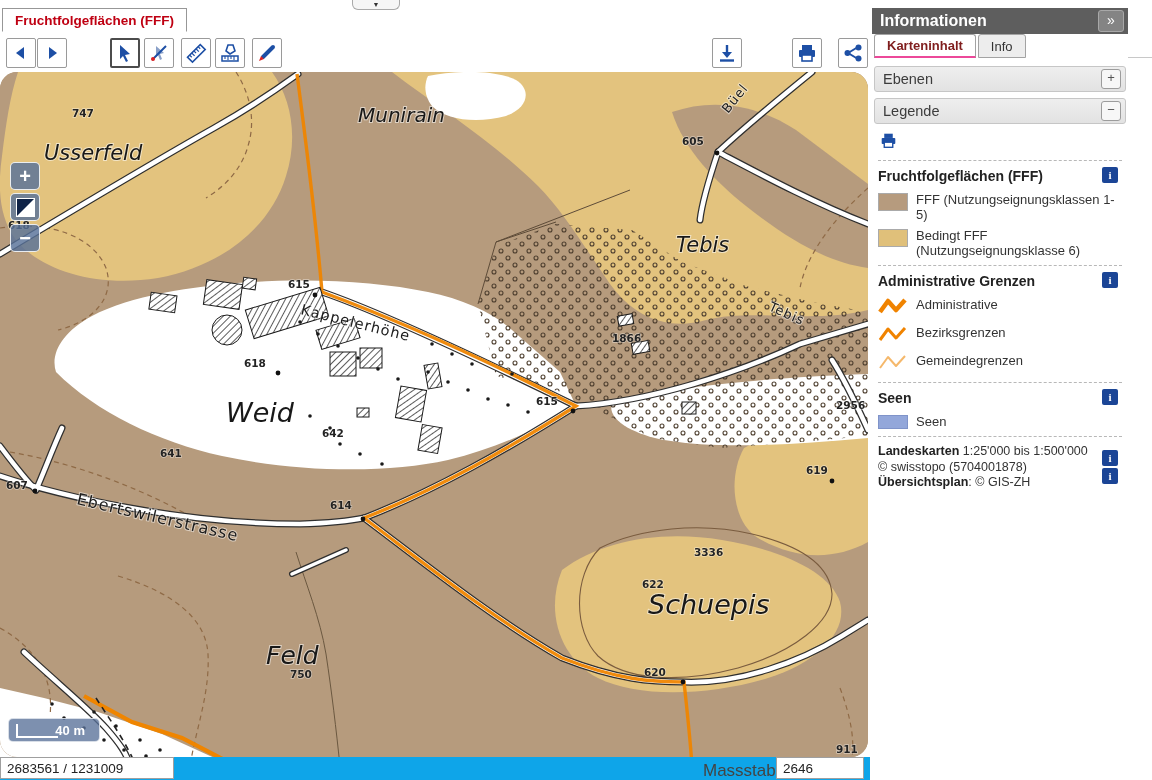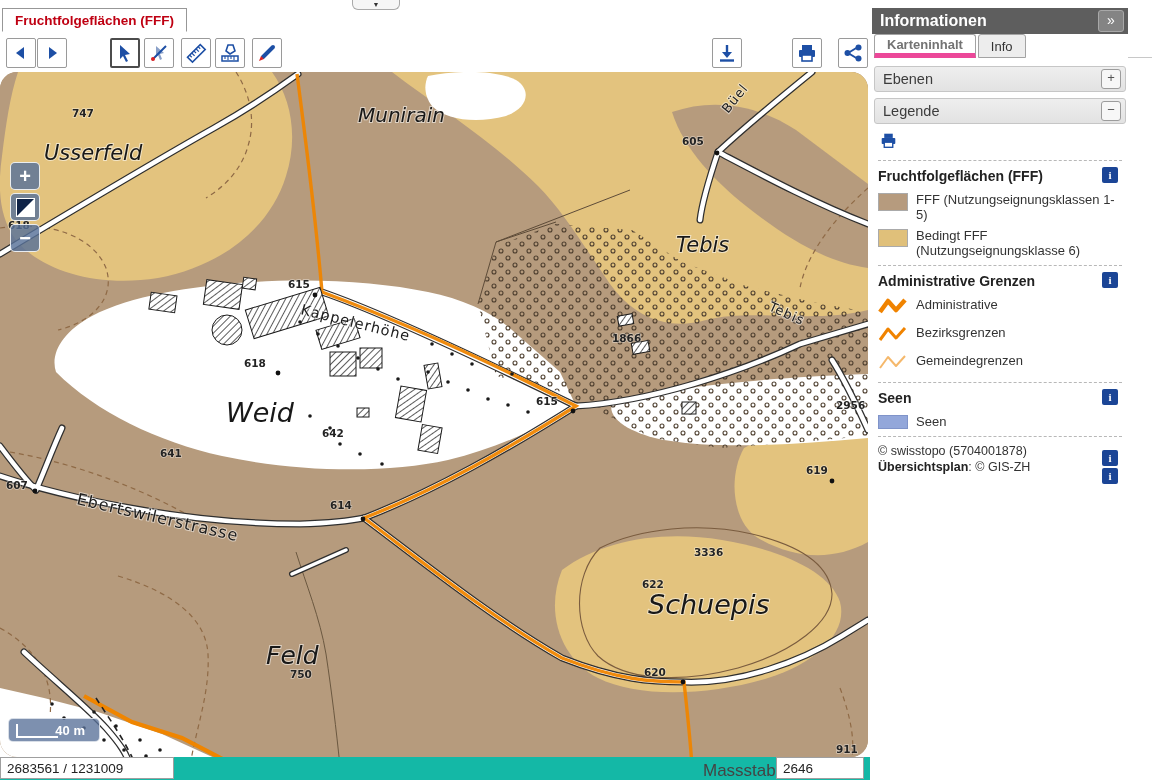--- a/index.html
+++ b/index.html
@@ -41,21 +41,21 @@
 
   
   .panel{position:absolute;left:872px;top:0;width:256px;height:780px;background:#fff;}
   .panel-header{position:absolute;left:0;top:8px;width:256px;height:26px;background:#5e5e5e;display:flex;align-items:center;box-sizing:border-box;padding:0 4px 0 8px;}
   .panel-header .ttl{color:#fff;font-weight:bold;font-size:16px;flex:1;}
   .collapse-btn{width:24px;height:20px;background:#848484;border:1px solid #a8a8a8;border-radius:3px;color:#fff;
     font-size:14px;line-height:18px;text-align:center;cursor:pointer;}
   .ptabs{position:absolute;left:2px;top:34px;height:24px;display:flex;}
   .ptab{height:24px;padding:0 12px;display:flex;align-items:center;font-size:13px;border:1px solid #a3a3a3;
     border-radius:3px 3px 0 0;margin-right:2px;box-sizing:border-box;cursor:pointer;}
-  .ptab.active{background:#fff;border-bottom:5px solid #ec4899;color:#737373;font-weight:bold;justify-content:center;}
+  .ptab.active{background:#fff;border-bottom:2px solid #ec4899;color:#7f1d1d;font-weight:bold;justify-content:center;}
   .ptab.inactive{background:#ededed;color:#333;}
   .accbar{position:relative;margin:6px 2px 0 2px;height:26px;background:linear-gradient(#eee,#e2e2e2);
     border:1px solid #c6c6c6;border-radius:3px;display:flex;align-items:center;padding:0 4px 0 8px;box-sizing:border-box;cursor:pointer;}
   .accbar .albl{flex:1;font-size:14.5px;color:#3c3c3c;}
   .accbtn{width:18px;height:18px;background:#f7f7f7;border:1px solid #9c9c9c;border-radius:3px;color:#555;
     font-size:13px;line-height:16px;text-align:center;}
   .legend-body{position:relative;margin:4px 2px 0 2px;padding:2px 4px;}
   .dashsep{border:none;border-top:1px dashed #b8b8b8;margin:7px 0;}
   .lsec-head{position:relative;font-size:14px;font-weight:bold;color:#222;margin:6px 0 8px 0;padding-right:26px;}
   .info-ic{position:absolute;right:4px;top:-1px;width:16px;height:16px;background:#1b4596;border-radius:2px;color:#fff;
@@ -64,21 +64,21 @@
   .lswatch{width:30px;height:18px;flex:0 0 30px;margin-right:8px;margin-top:1px;border:1px solid #aaa;box-sizing:border-box;}
   .lzig{width:30px;flex:0 0 30px;margin-right:8px;}
   .llbl{font-size:13px;color:#333;line-height:15px;}
   .attrib{position:relative;font-size:12.5px;color:#333;line-height:15.5px;margin-top:4px;padding-right:4px;}
   .attrib b{color:#222;}
   .attrib .info-ic{top:6px;}
   .attrib .info-ic.second{top:24px;}
   .edge-line{position:absolute;left:1128px;top:57px;width:24px;border-top:1px solid #c8c8c8;}
 
   
-  .statusbar{position:absolute;left:0;top:757px;width:870px;height:23px;background:#14b8a6;z-index:6;}
+  .statusbar{position:absolute;left:0;top:757px;width:870px;height:23px;background:#0ea5e9;z-index:6;}
   .coordbox{position:absolute;left:0;top:0;width:174px;height:22px;border:1px solid #9f9f9f;background:#fff;
     font-size:13.5px;color:#222;padding:0 6px;box-sizing:border-box;font-family:"Liberation Sans",sans-serif;}
   .scale-lbl{position:absolute;left:703px;top:4px;font-size:17px;color:#444;}
   .scale-input{position:absolute;left:776px;top:0;width:88px;height:22px;border:1px solid #9f9f9f;background:#fff;
     font-size:13.5px;color:#222;padding:0 6px;box-sizing:border-box;font-family:"Liberation Sans",sans-serif;}
 </style>
 </head>
 <body>
 
 <div id="app">
@@ -466,20 +466,21 @@
         </div>
         <div class="lrow">
           <span class="lswatch" style="background:#93a7da;height:14px;border-color:#7f93c9"></span>
           <span class="llbl">Seen</span>
         </div>
         <hr class="dashsep">
 
         <div class="attrib">
           <span class="info-ic">i</span>
           <span class="info-ic second">i</span>
+          <div><b>Landeskarten</b><span> 1:25'000 bis 1:500'000</span></div>
           <div><span>© swisstopo (5704001878)</span></div>
           <div><b>Übersichtsplan</b><span>: © GIS-ZH</span></div>
         </div>
       </div>
     </div>
   </div>
   <div class="edge-line"></div>
 
   <div class="statusbar">
     <input class="coordbox" readonly="" value="2683561 / 1231009" style="">

